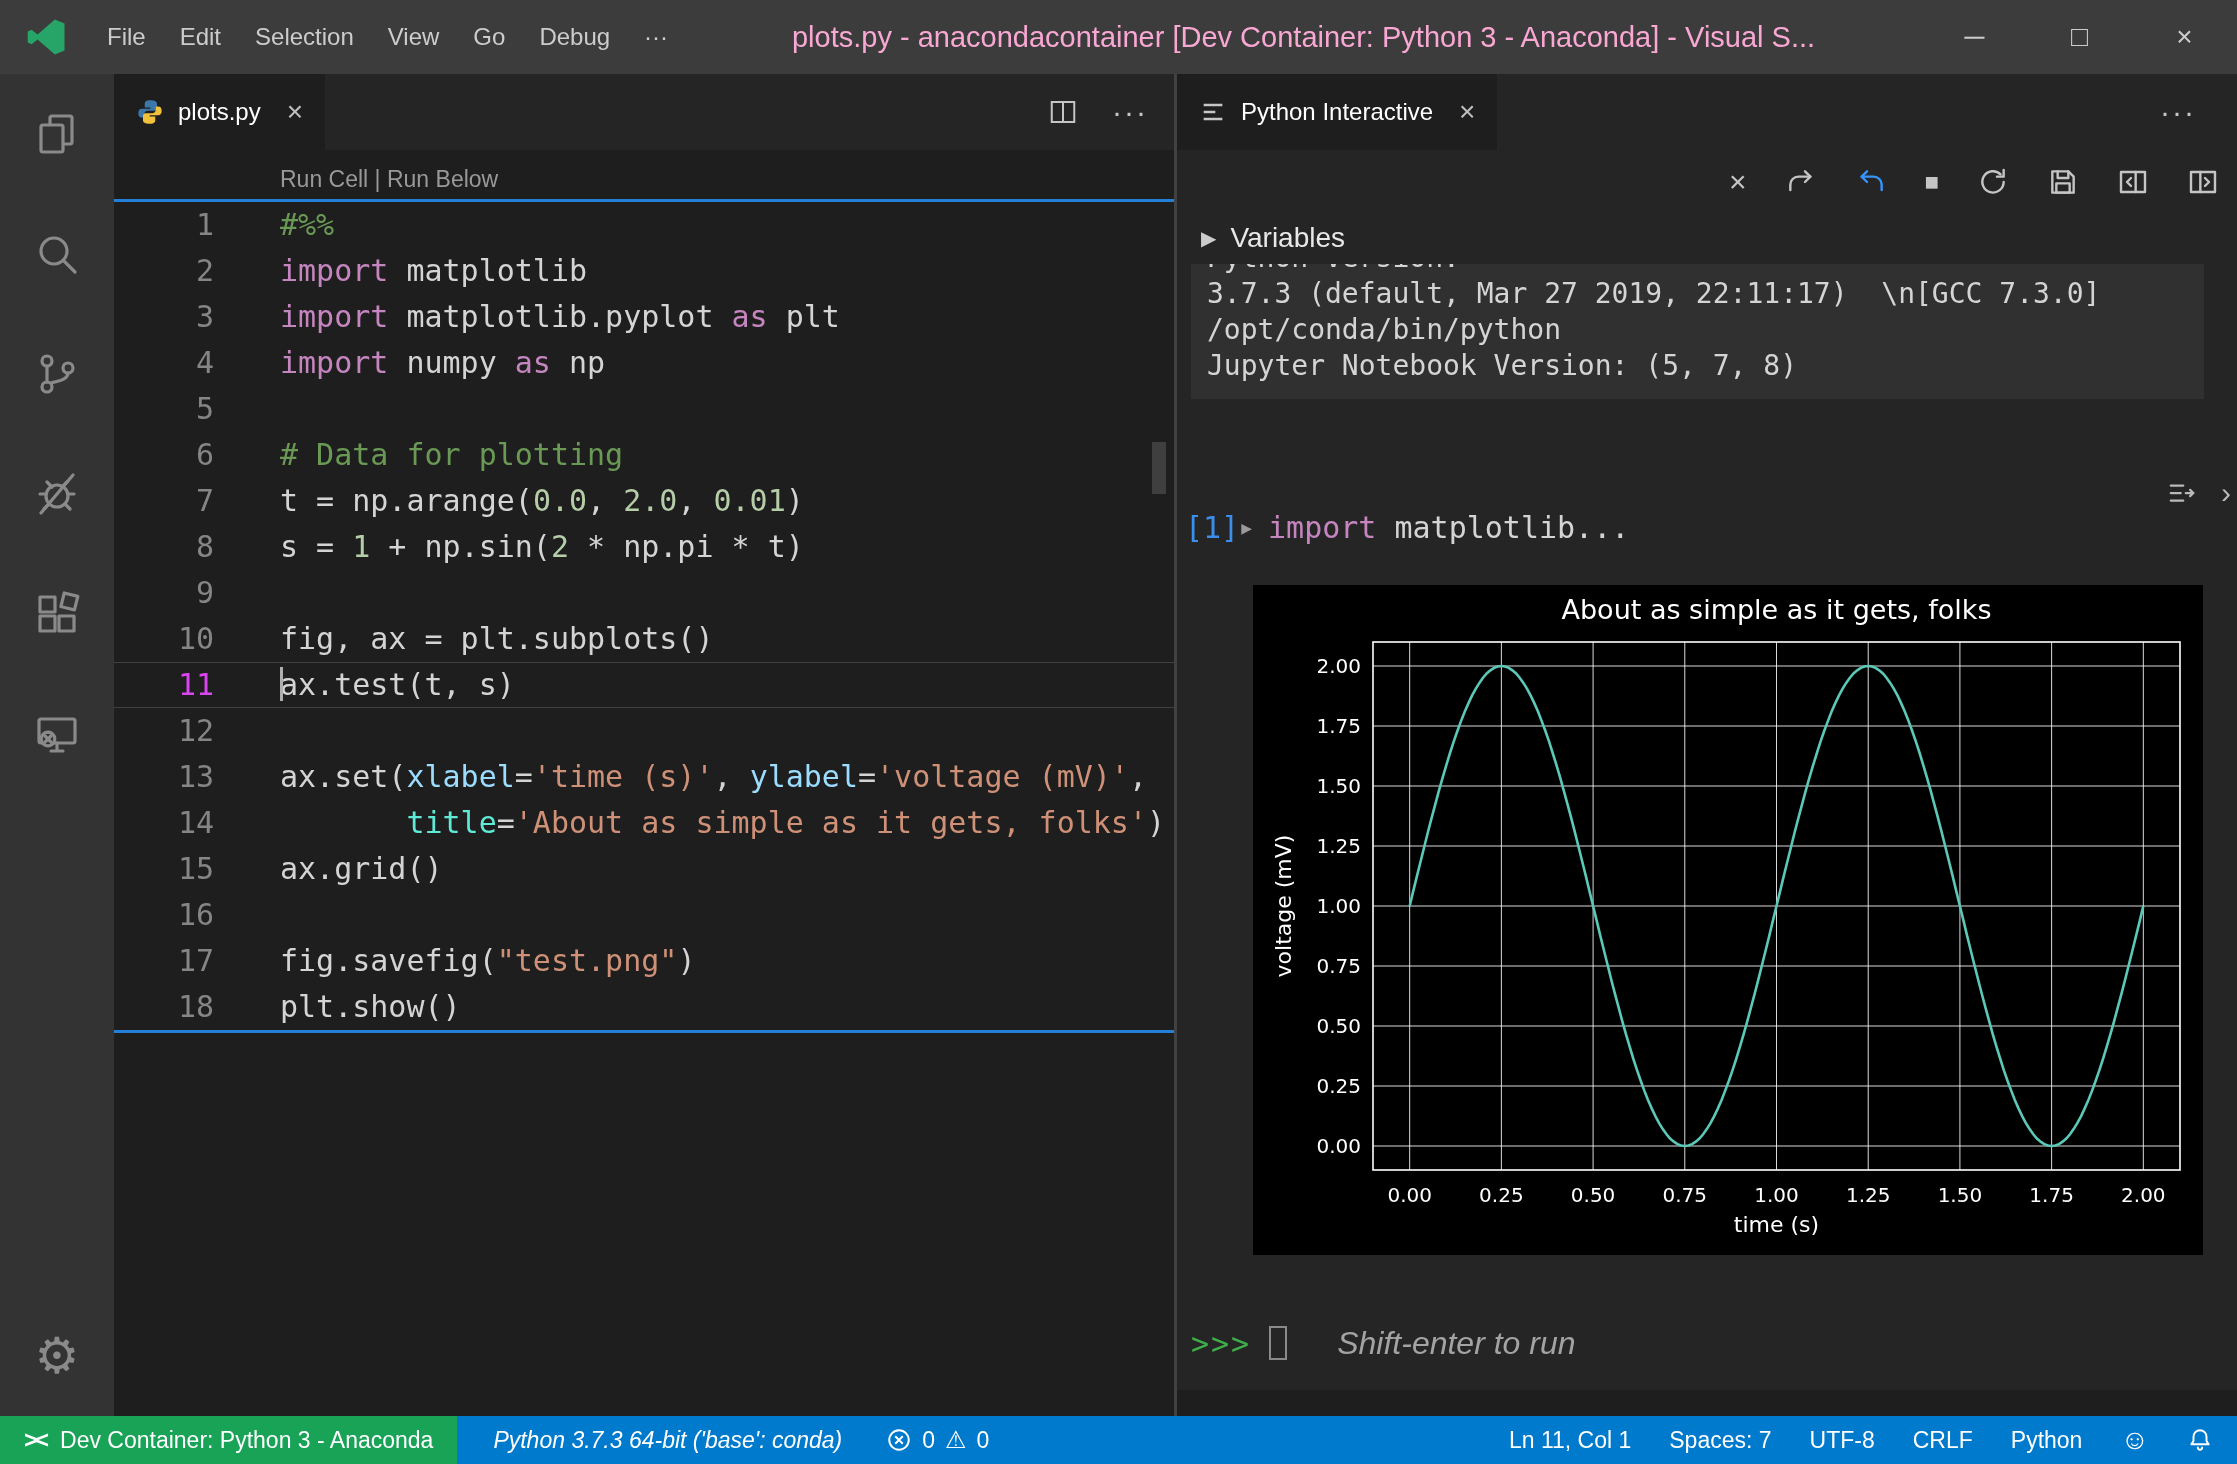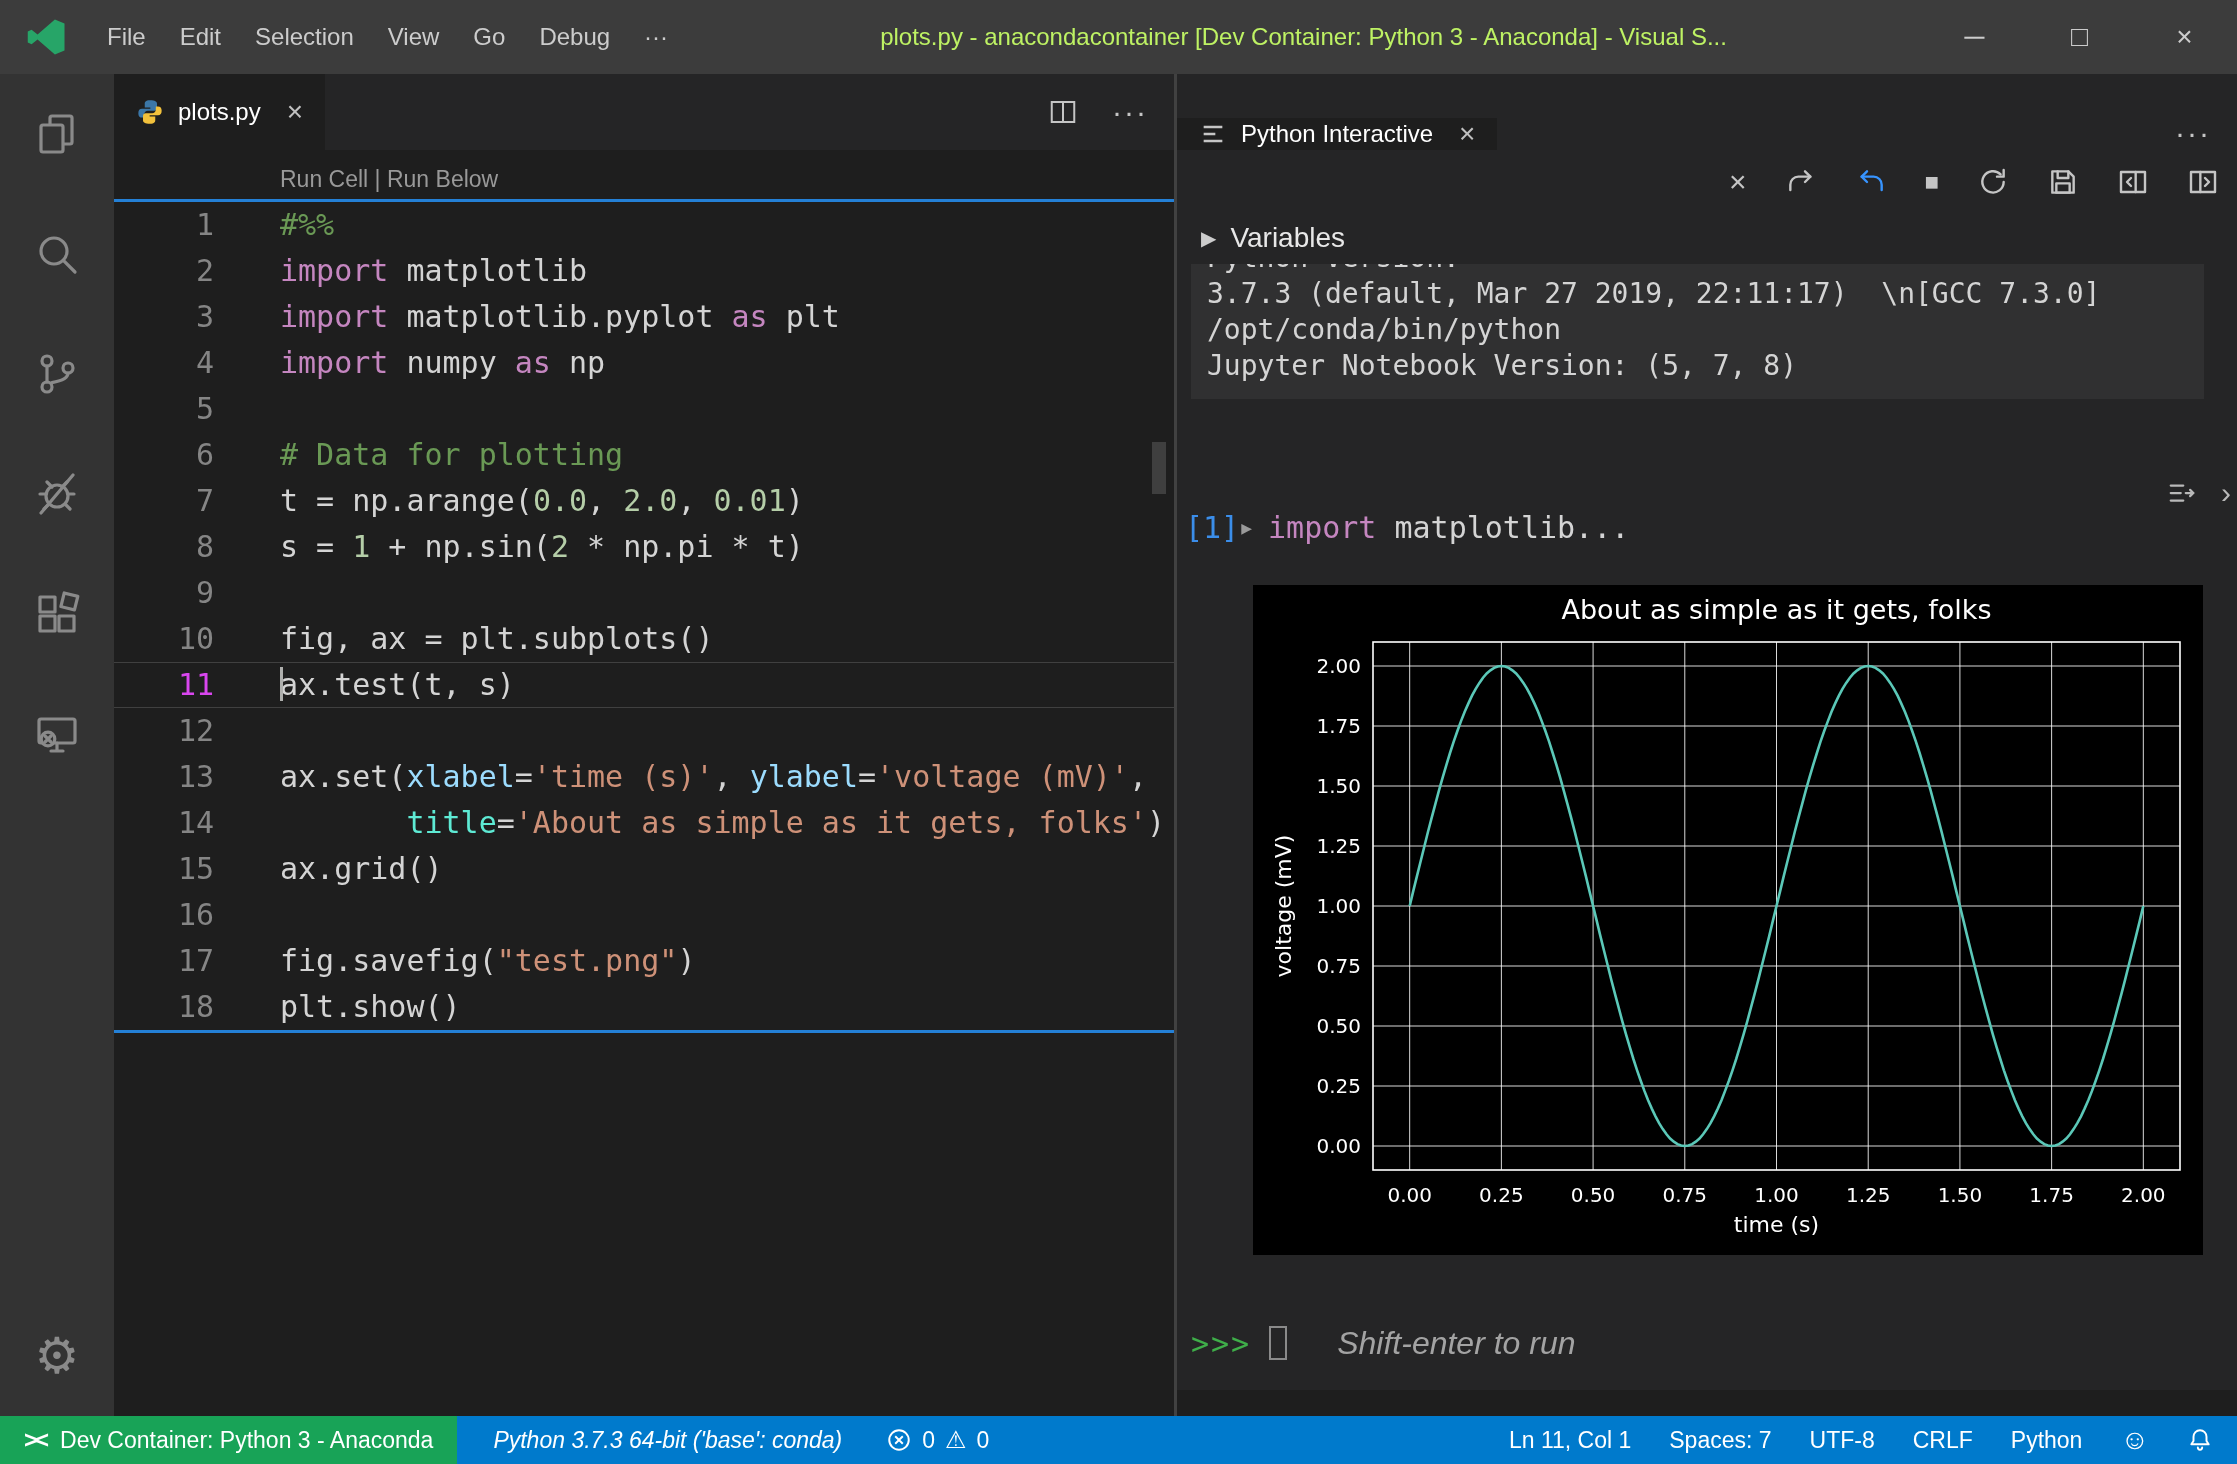--- a/index.html
+++ b/index.html
@@ -14,21 +14,21 @@
 
   
   .titlebar {
     position: absolute; top: 0; left: 0; right: 0; height: 74px;
     background: #3c3c3c; display: flex; align-items: center;
   }
   .logo { width: 42px; height: 42px; margin: 0 22px 0 26px; }
   .menus { display: flex; align-items: center; }
   .menu-item { padding: 0 17px; font-size: 24px; color: #cccccc; cursor: default; }
   .title-text {
-    flex: 1; text-align: center; font-size: 24px; color: #bef264;
+    flex: 1; text-align: center; font-size: 29px; color: #f9a8d4;
     white-space: nowrap; overflow: hidden; text-overflow: ellipsis; padding: 0 24px;
   }
   .win-controls { display: flex; height: 74px; }
   .win-btn { width: 105px; height: 74px; display: flex; align-items: center; justify-content: center; font-size: 28px; color: #cccccc; }
 
   
   .main { position: absolute; top: 74px; bottom: 48px; left: 0; right: 0; display: flex; }
 
   
   .activitybar { width: 114px; background: #333333; display: flex; flex-direction: column; align-items: center; flex-shrink: 0; }
@@ -54,21 +54,21 @@
   .code-line.current .ln { color: #d946ef; }
   .ln { width: 100px; text-align: right; color: #858585; flex-shrink: 0; }
   .code-text { padding-left: 66px; white-space: pre; }
   .cursor { display: inline-block; width: 3px; height: 34px; background: #aeafad; vertical-align: middle; margin-right: -3px; position: relative; top: -3px; }
   .scroll-thumb { position: absolute; right: 8px; top: 292px; width: 14px; height: 52px; background: #4d4d4d; opacity: .7; }
 
   .divider { width: 3px; background: #414141; flex-shrink: 0; cursor: col-resize; }
 
   
   .panel { flex: 1; position: relative; background: #252526; overflow: hidden; }
-  .panel .tabbar { position: absolute; top: 0; left: 0; right: 0; align-items: flex-end; }
+  .panel .tabbar { position: absolute; top: 0; left: 0; right: 15px; }
   .ptab-icon svg { width: 28px; height: 28px; stroke: #c5c5c5; fill: none; stroke-width: 2; }
   .p-toolbar { position: absolute; top: 92px; right: 18px; display: flex; align-items: center; gap: 38px; color: #c5c5c5; }
   .p-toolbar .tb-glyph { font-size: 30px; line-height: 1; }
   .p-toolbar svg { width: 32px; height: 32px; stroke: #c5c5c5; fill: none; stroke-width: 1.8; stroke-linecap: round; stroke-linejoin: round; }
   .p-toolbar .blue, .p-toolbar .blue svg { color: #3794ff; stroke: #3794ff; }
   .p-variables { position: absolute; top: 148px; left: 24px; display: flex; align-items: center; gap: 14px; font-size: 28px; color: #e8e8e8; }
   .tri { font-size: 20px; color: #cccccc; }
   .p-output { position: absolute; top: 190px; left: 14px; width: 1013px; height: 135px; background: #303031; overflow: hidden; padding: 0 16px; }
   .p-output .out-text { margin-top: -24px; font-family: "DejaVu Sans Mono", monospace; font-size: 28px; line-height: 36px; color: #d4d4d4; white-space: pre-wrap; }
   .p-sideicons { position: absolute; top: 402px; right: 6px; display: flex; align-items: center; gap: 24px; color: #b9b9b9; }

